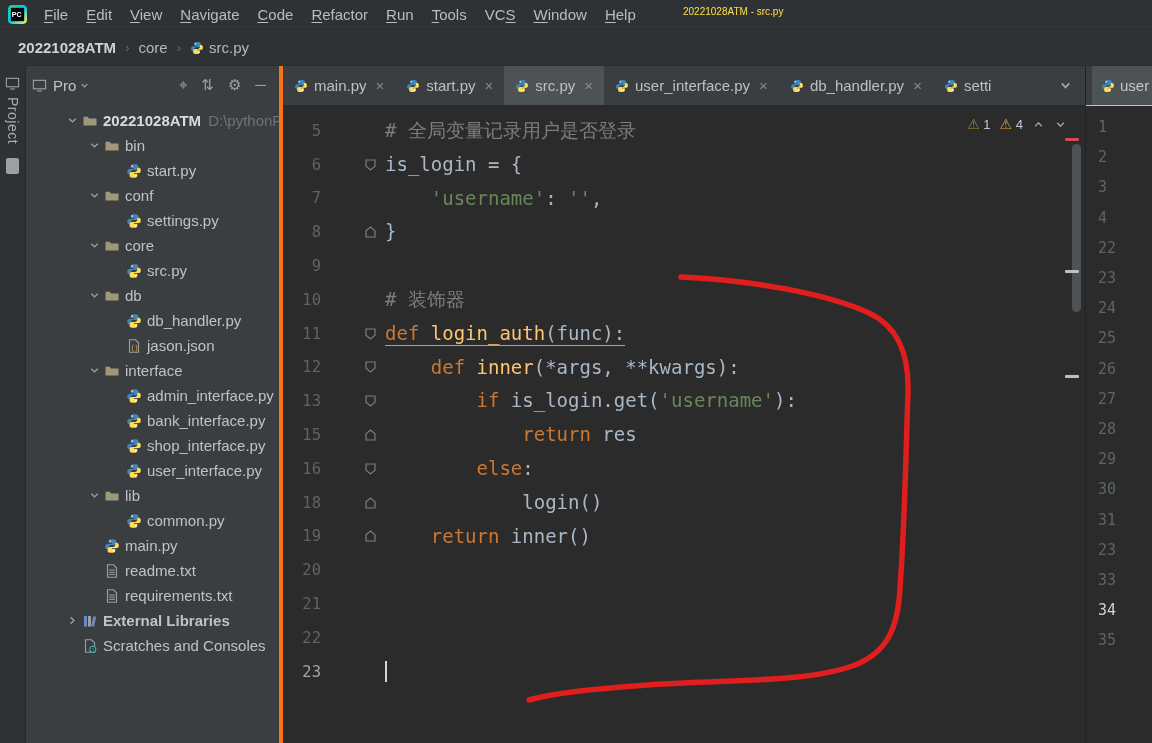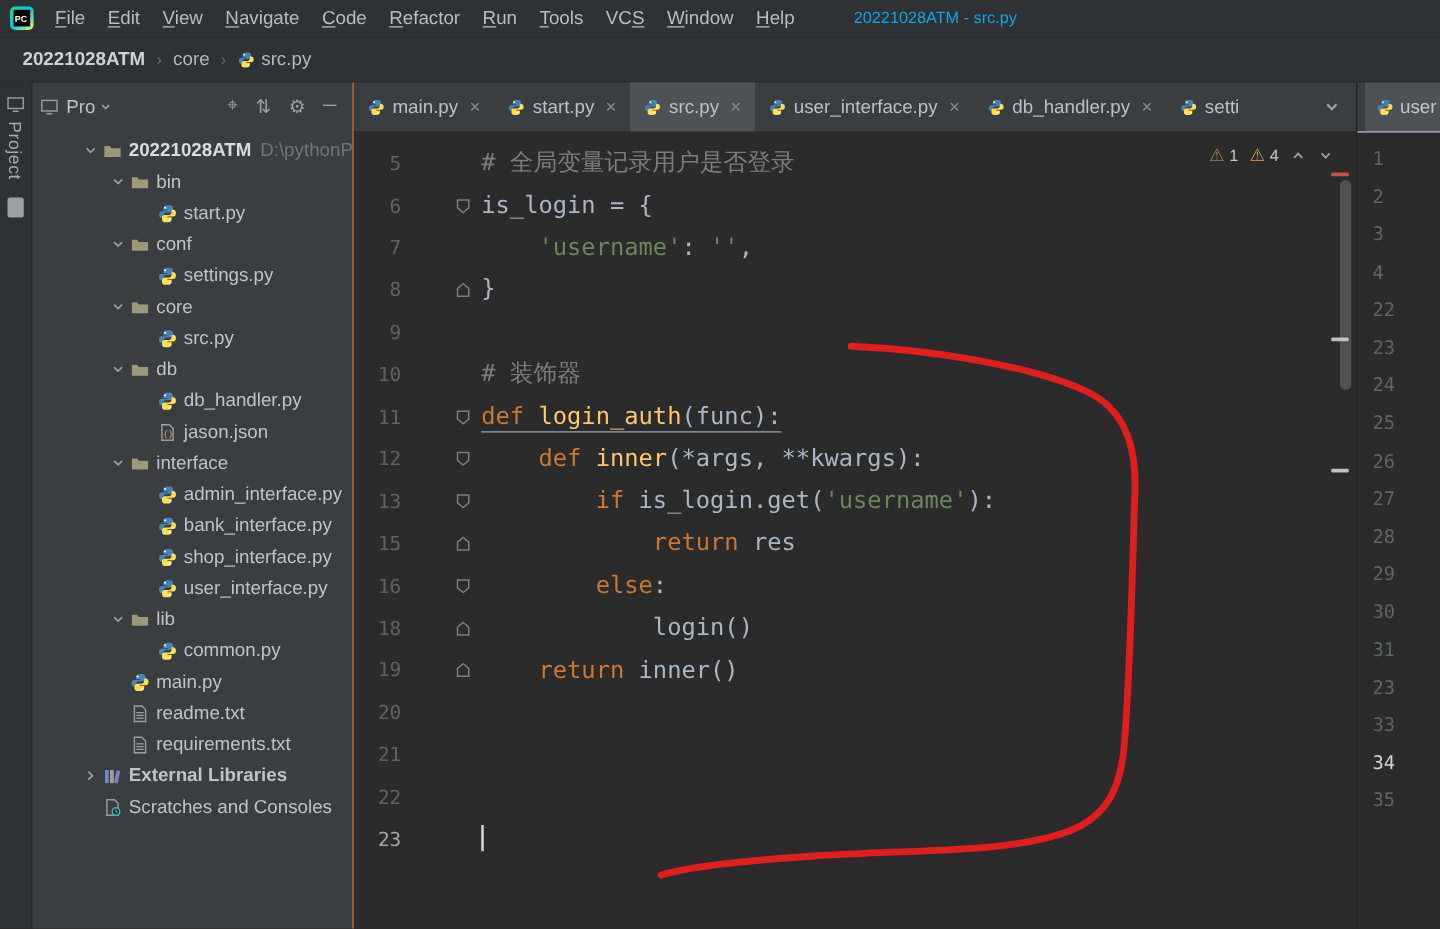--- a/index.html
+++ b/index.html
@@ -6,39 +6,39 @@
   html,body { width:1152px; height:743px; overflow:hidden; background:#2b2b2b;
               font-family:"Liberation Sans",sans-serif; }
   .app { position:relative; width:1152px; height:743px; display:flex; flex-direction:column; }
 
   
   .menubar { height:30px; background:#2f3234; display:flex; align-items:center;
              padding-left:8px; flex:none; position:relative; border-bottom:1px solid #2a2c2e; }
   .pc-logo { width:19px; height:19px; border-radius:4px; margin-right:8px; flex:none; }
   .menu-item { padding:4px 9px; color:#b9bdc1; font-size:15px; cursor:default; }
   .menu-item u { text-decoration:underline; text-underline-offset:2px; }
-  .window-title { position:absolute; left:683px; top:6px; color:#0ea5e9; font-size:13px; }
+  .window-title { position:absolute; left:683px; top:6px; color:#fde047; font-size:10px; }
 
   
   .breadcrumbs { height:36px; background:#2f3234; display:flex; align-items:center;
                  padding-left:18px; gap:9px; flex:none; border-bottom:1px solid #2a2c2e; }
   .crumb { color:#b4b8bb; font-size:15px; display:flex; align-items:center; gap:5px; }
   .crumb.bold { font-weight:bold; color:#ced2d5; }
   .crumb-sep { color:#686d70; font-size:13px; }
 
   
   .main { flex:1; display:flex; min-height:0; }
 
   .tool-stripe { width:26px; background:#2f3234; border-right:1px solid #26282a;
                  display:flex; flex-direction:column; align-items:center; padding-top:10px; flex:none; }
   .stripe-label { writing-mode:vertical-rl; color:#a7abae; font-size:14px; margin-top:6px; letter-spacing:.5px; }
   .stripe-rect { width:13px; height:16px; background:#9aa0a3; border-radius:2px; margin-top:14px; }
 
   
-  .project-panel { width:257px; background:#3b3e41; border-right:1px solid #f97316;
+  .project-panel { width:257px; background:#3b3e41; border-right:4px solid #f97316;
                    display:flex; flex-direction:column; flex:none; overflow:hidden; }
   .project-toolbar { height:38px; display:flex; align-items:center; padding:0 6px; flex:none; }
   .pt-title { color:#c0c4c7; font-size:15px; margin:0 3px 0 6px; }
   .pt-spacer { flex:1; }
   .pt-icon { color:#9da0a3; font-size:15px; padding:0 7px; cursor:default; }
   .tree { flex:1; padding-top:4px; overflow:hidden; }
   .tree-row { height:25px; display:flex; align-items:center; font-size:15px; color:#bfc3c6; cursor:default; white-space:nowrap; }
   .chev-slot { width:20px; flex:none; display:flex; justify-content:center; align-items:center; }
   .tree-icon { width:21px; flex:none; display:flex; align-items:center; }
   .tree-label.bold { font-weight:bold; color:#d8dcdf; }

